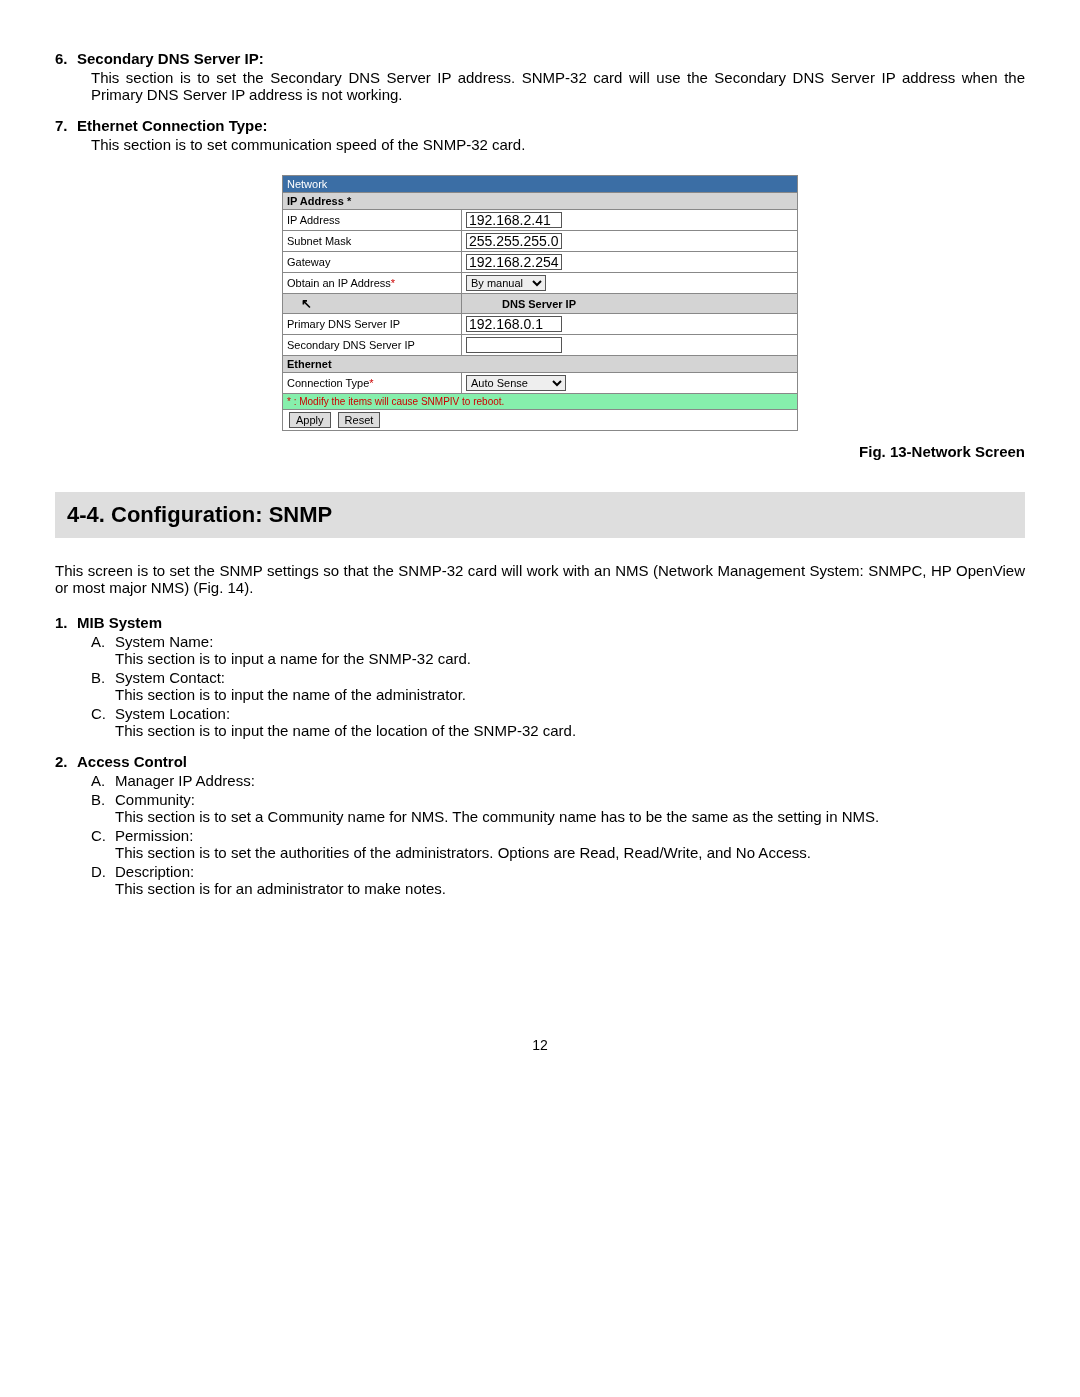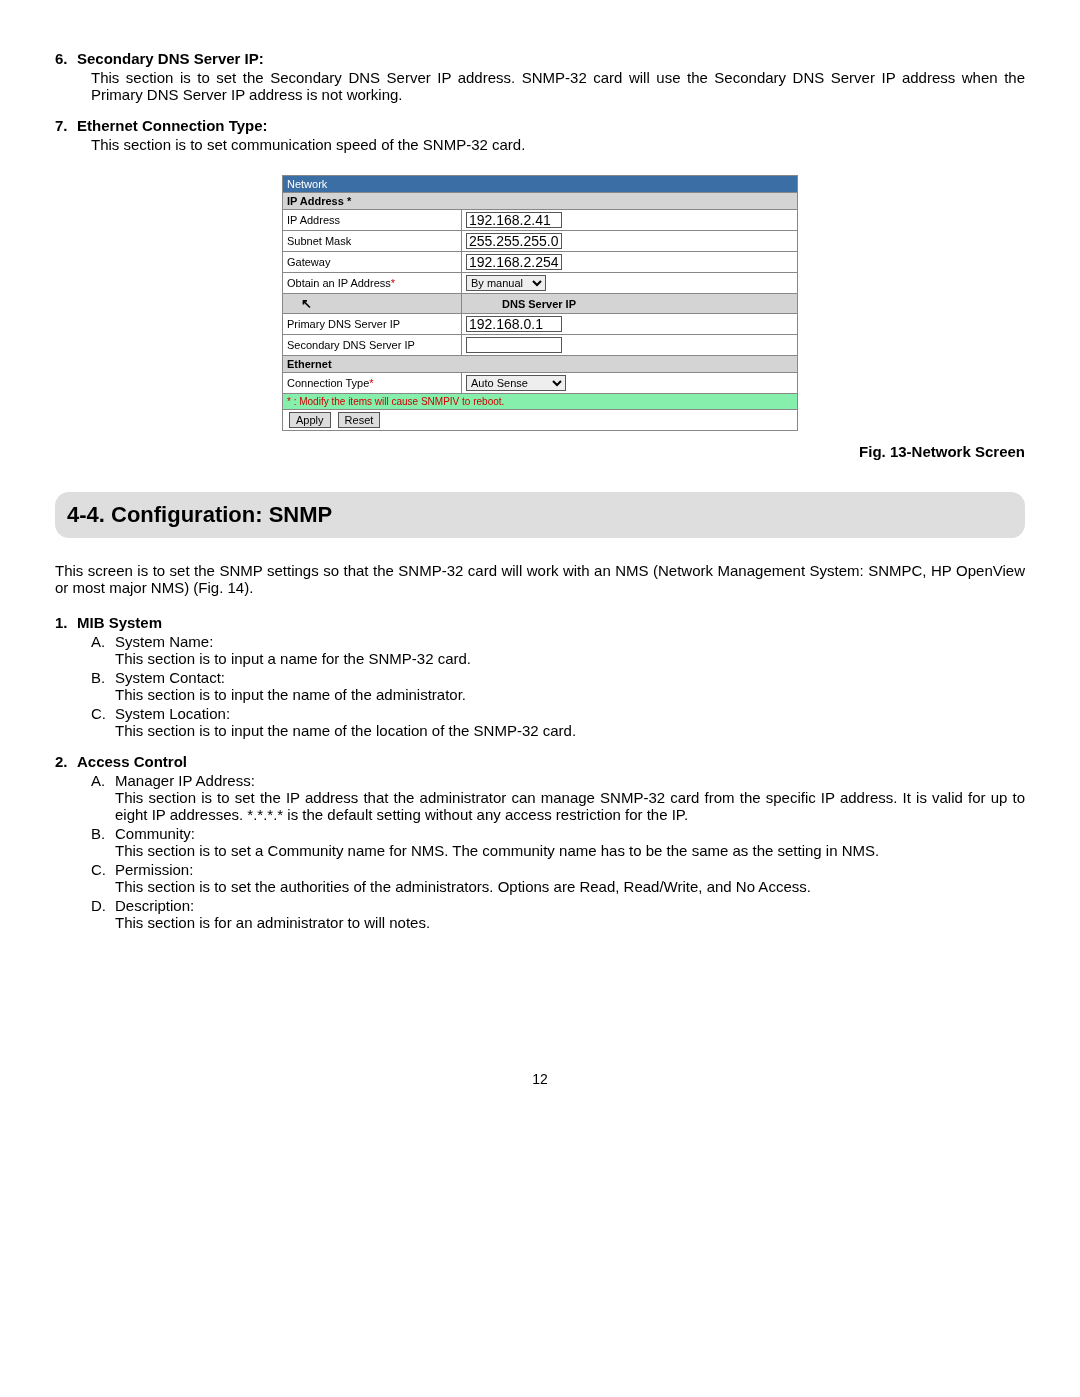--- a/index.html
+++ b/index.html
@@ -69,21 +69,20 @@
   }
   .cursor-glyph { font-size: 13px; }
 
   h2.section {
     font-family: Arial, sans-serif;
     font-size: 22px;
     font-weight: bold;
     background: #dedede;
     padding: 10px 12px;
     margin: 32px 0 24px 0;
-    border-radius: 14px;
   }
   .para { margin: 0 0 18px 0; text-align: justify; }
   .page-num { text-align: center; font-size: 14px; margin-top: 140px; }
 </style>
 </head>
 <body>
 
 <ol class="top-list">
   <li>
     <span class="num">6.</span><span class="item-title">Secondary DNS Server IP:</span>
@@ -163,23 +162,22 @@
     <div class="sub-item"><span class="sub-letter">A.</span><span>System Name:</span></div>
     <div class="sub-body">This section is to input a name for the SNMP-32 card.</div>
     <div class="sub-item"><span class="sub-letter">B.</span><span>System Contact:</span></div>
     <div class="sub-body">This section is to input the name of the administrator.</div>
     <div class="sub-item"><span class="sub-letter">C.</span><span>System Location:</span></div>
     <div class="sub-body">This section is to input the name of the location of the SNMP-32 card.</div>
   </li>
   <li style="margin-top:14px">
     <span class="num">2.</span><span class="item-title">Access Control</span>
     <div class="sub-item"><span class="sub-letter">A.</span><span>Manager IP Address:</span></div>
-    <div class="sub-body">This section is to set the IP address that the administrator can manage SNMP-32 card from the specific IP address.  It is valid for up to eight IP addresses.  *.*.*.* is the default setting without any access restriction for the IP.</div>
     <div class="sub-item"><span class="sub-letter">B.</span><span>Community:</span></div>
     <div class="sub-body">This section is to set a Community name for NMS.  The community name has to be the same as the setting in NMS.</div>
     <div class="sub-item"><span class="sub-letter">C.</span><span>Permission:</span></div>
     <div class="sub-body">This section is to set the authorities of the administrators.  Options are Read, Read/Write, and No Access.</div>
     <div class="sub-item"><span class="sub-letter">D.</span><span>Description:</span></div>
-    <div class="sub-body">This section is for an administrator to will notes.</div>
+    <div class="sub-body">This section is for an administrator to make notes.</div>
   </li>
 </ol>
 
 <div class="page-num">12</div>
 
 </body></html>

